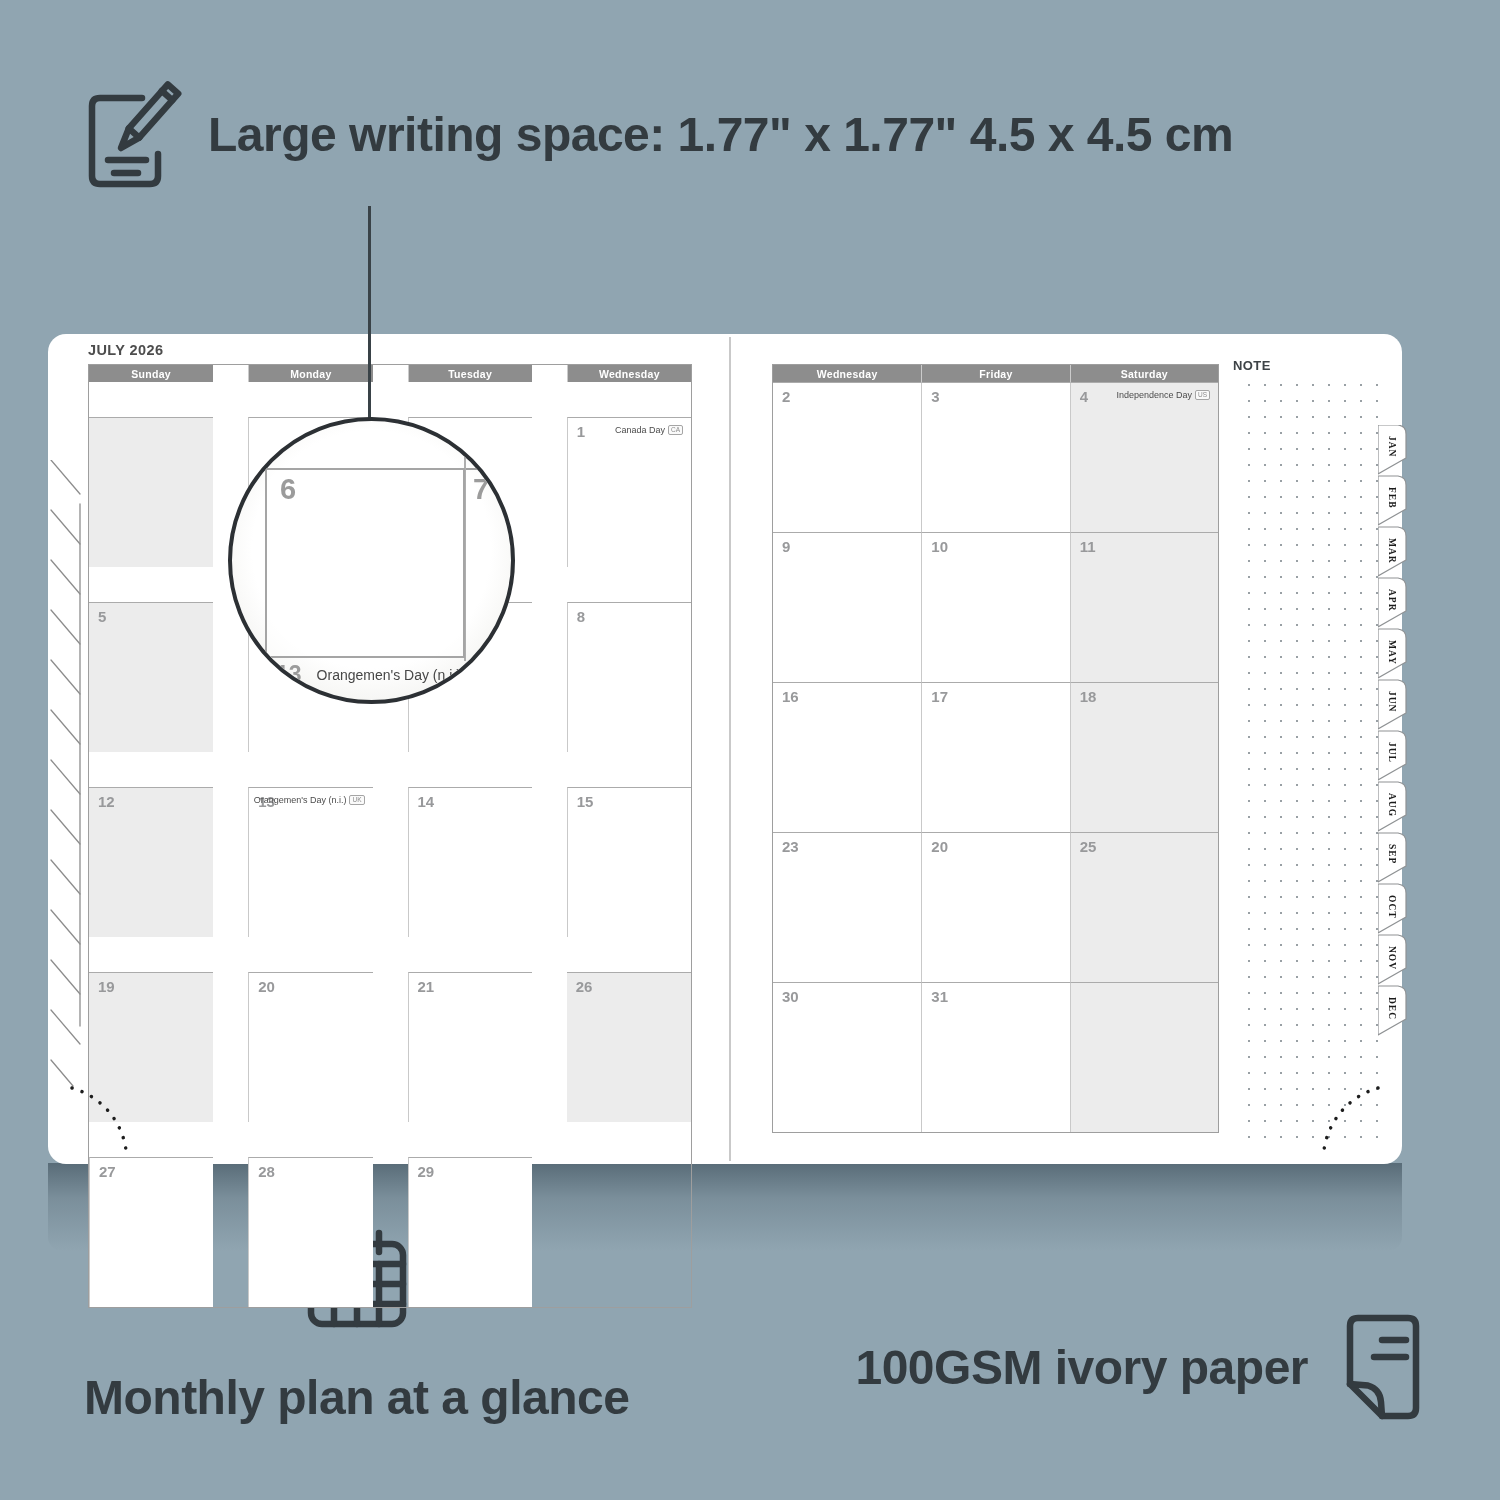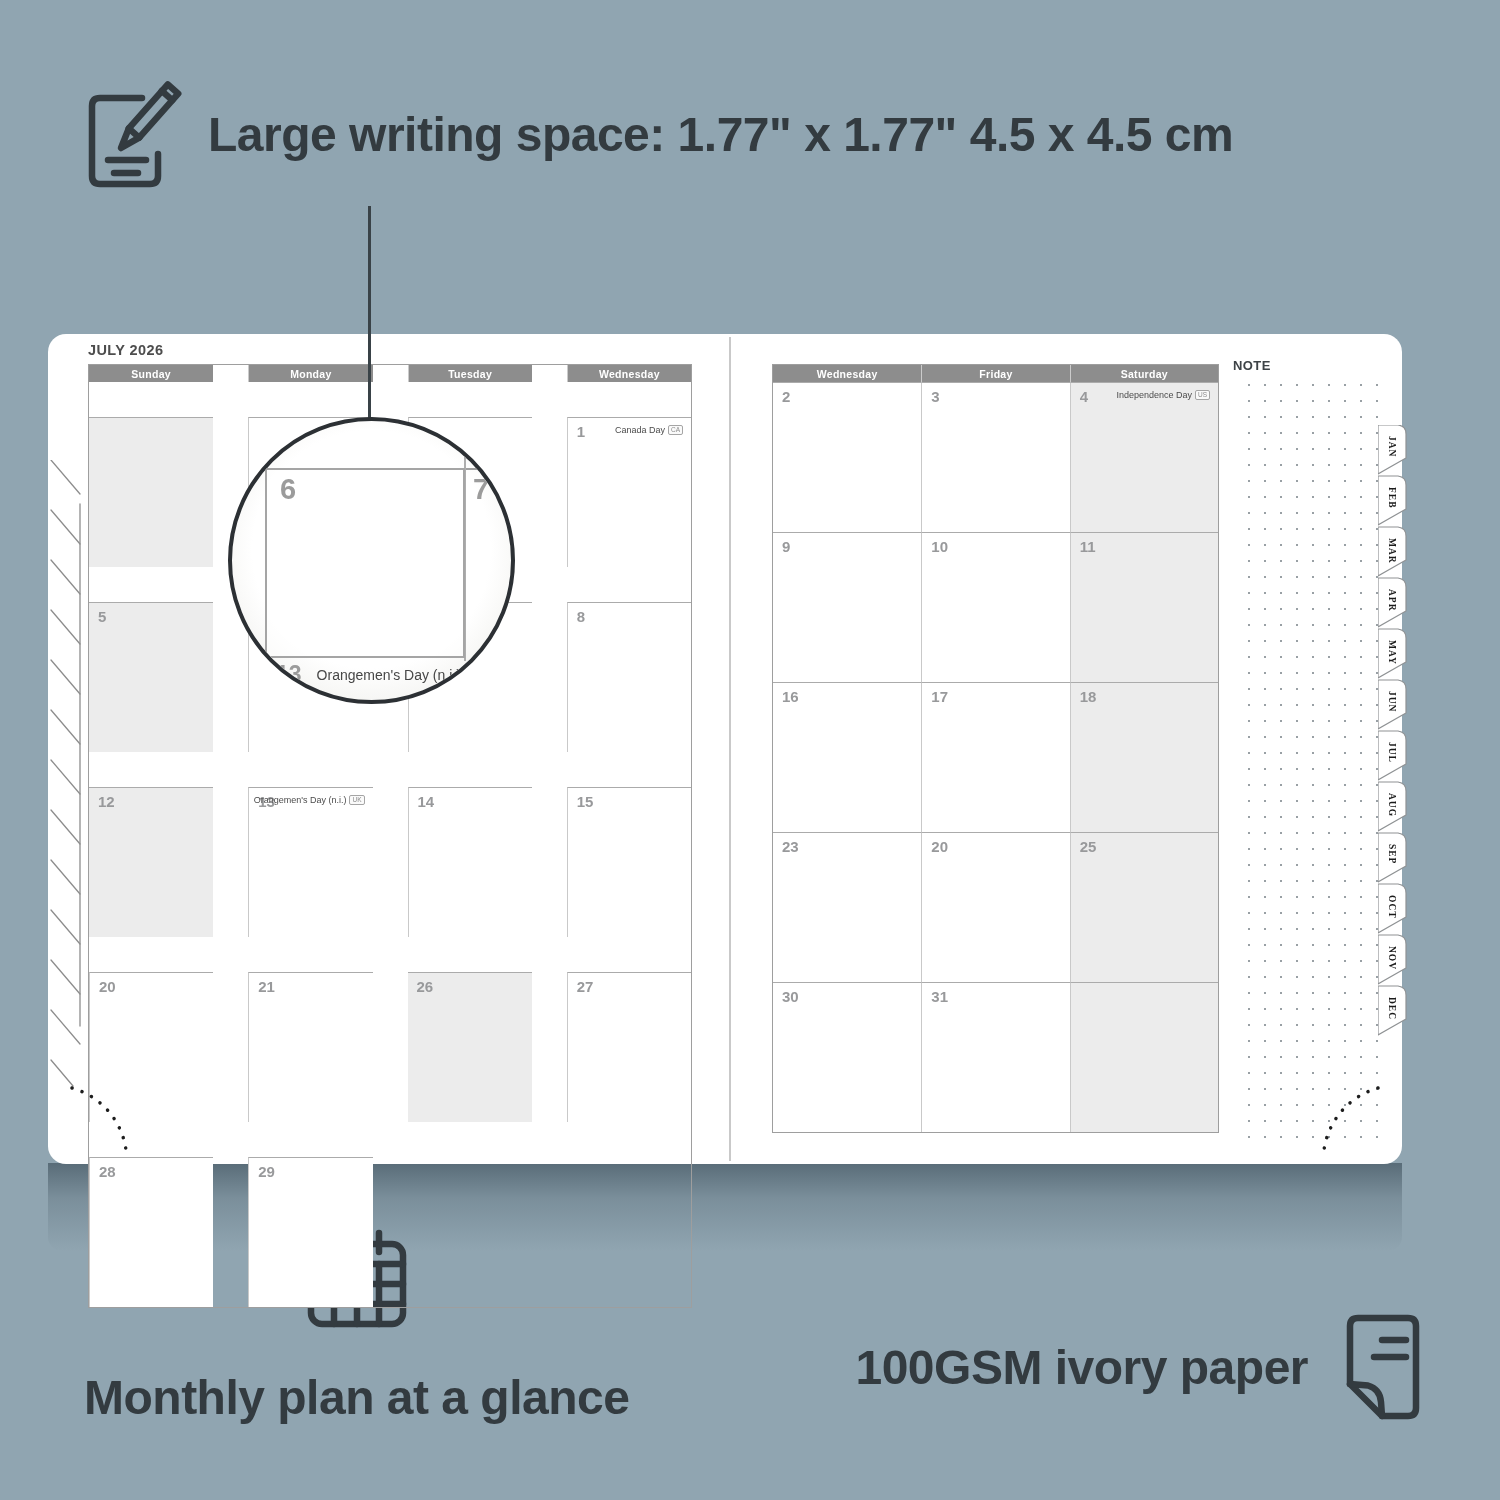--- a/index.html
+++ b/index.html
@@ -151,20 +151,23 @@
         </div>
         <div class="cell cl">
           <span class="num">13</span>
           <span class="holiday">Orangemen's Day (n.i.)<span class="badge">UK</span></span>
         </div>
         <div class="cell cl">
           <span class="num">14</span>
         </div>
         <div class="cell cl">
           <span class="num">15</span>
+        </div>
+        <div class="cell shaded">
+          <span class="num">19</span>
         </div>
         <div class="cell cl">
           <span class="num">20</span>
         </div>
         <div class="cell cl">
           <span class="num">21</span>
         </div>
         <div class="cell shaded">
           <span class="num">26</span>
         </div>

